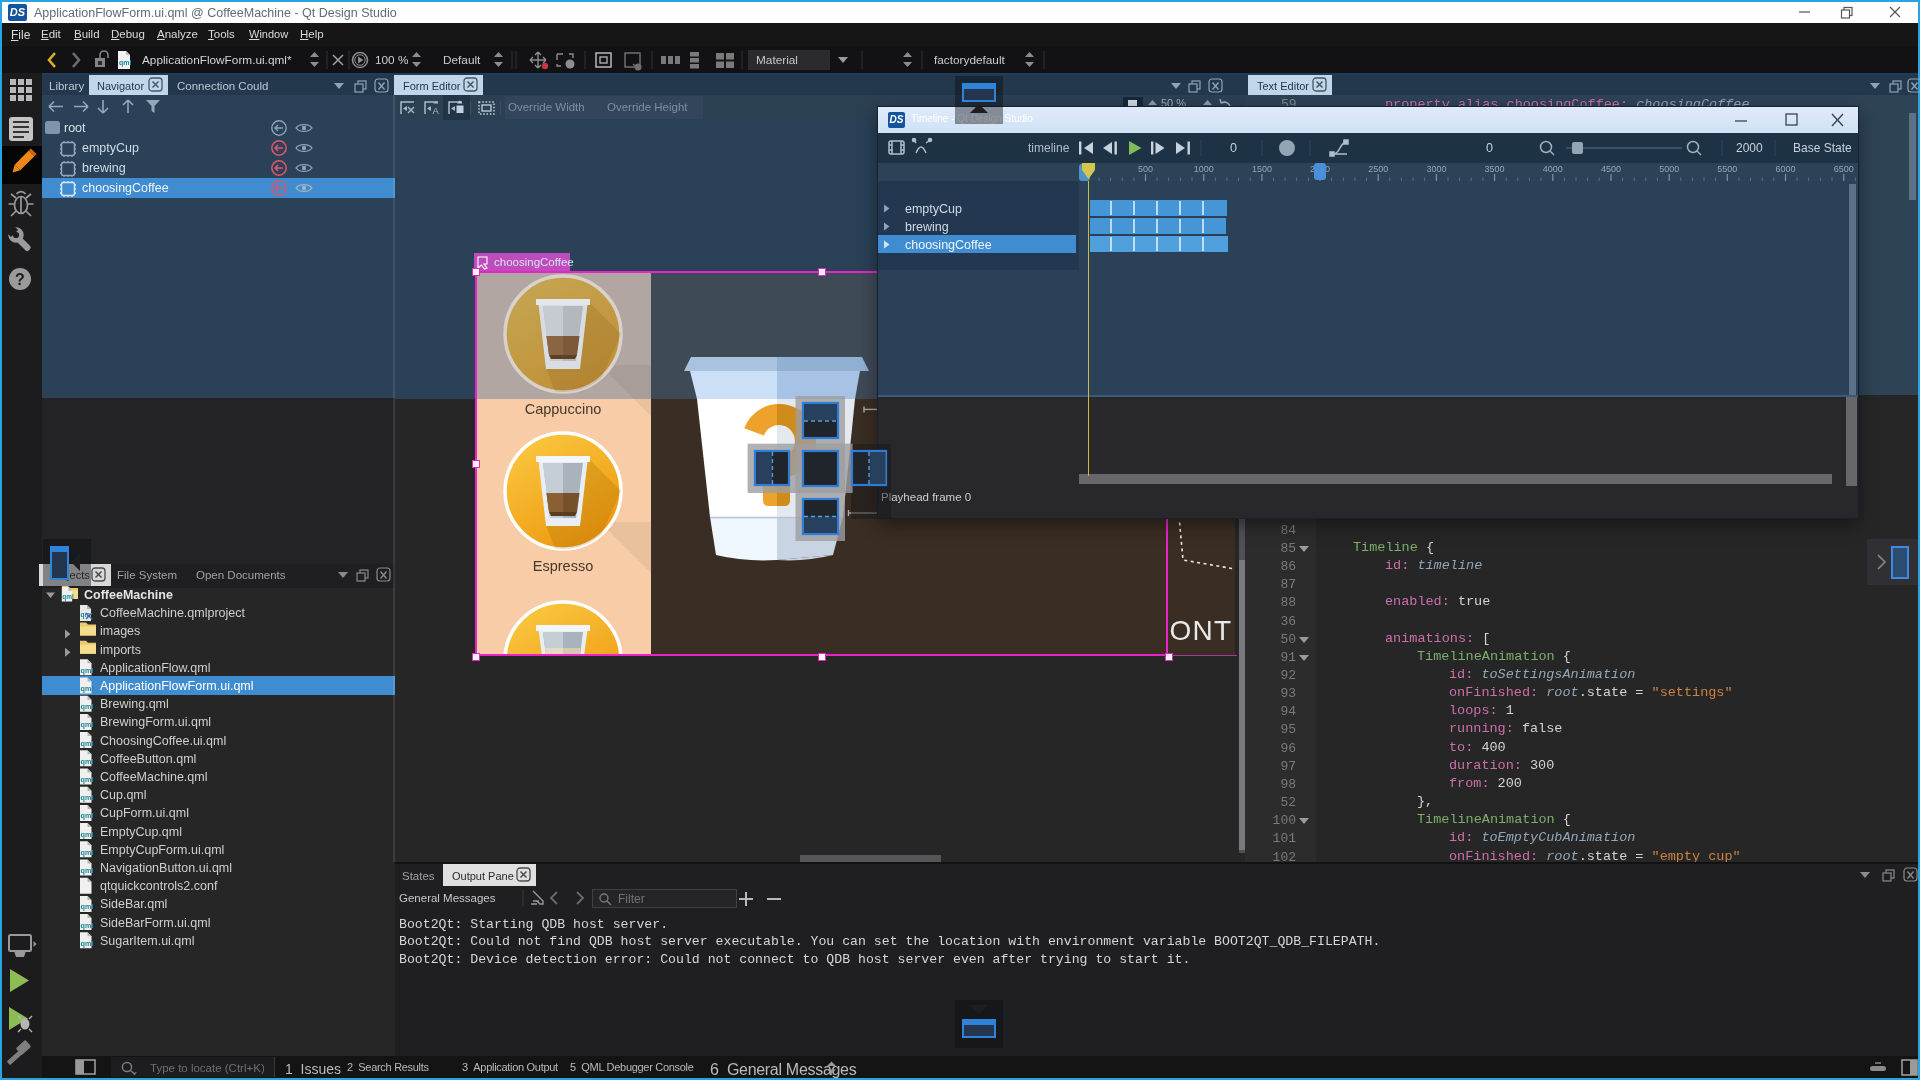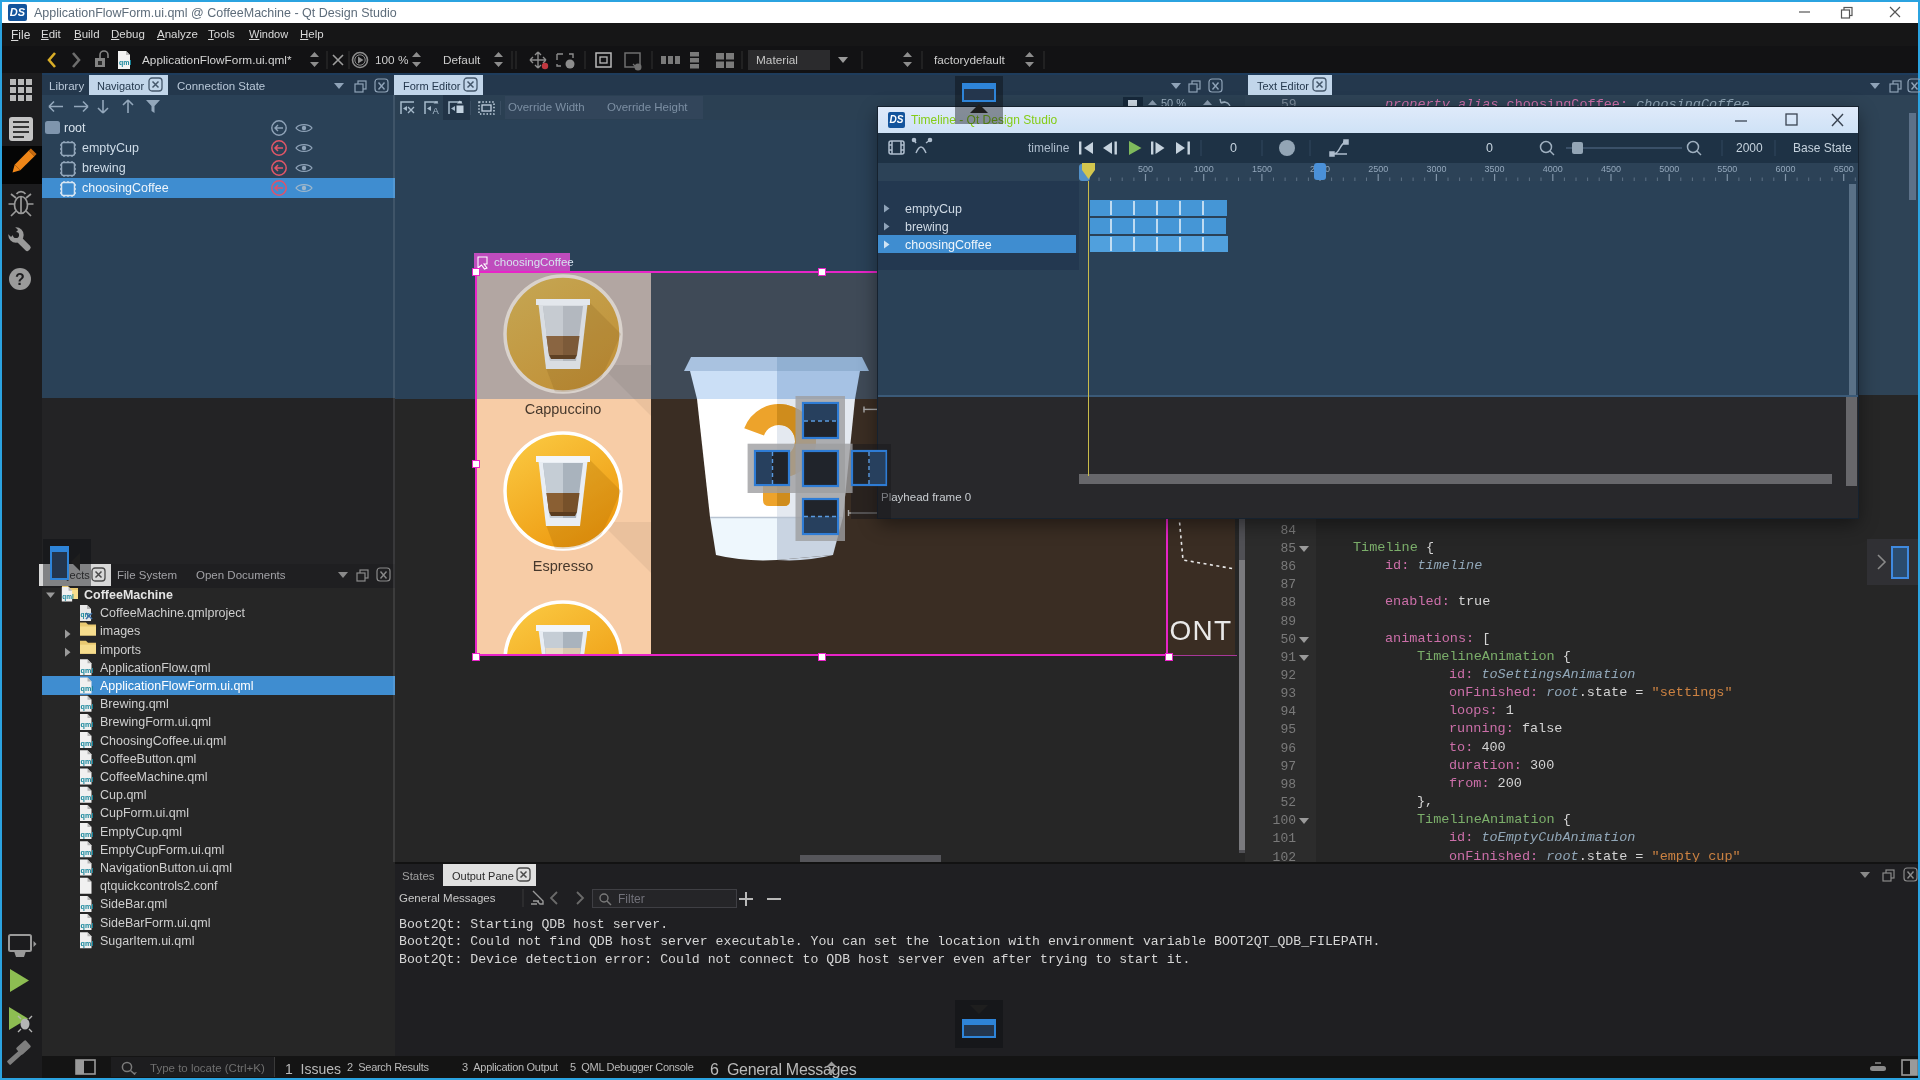--- a/index.html
+++ b/index.html
@@ -165,21 +165,21 @@
 </svg>
 
 <div class="a" style="left:42px;top:75px;width:353px;height:20px;background:#24384d"></div>
 <div class="tx" style="left:49px;top:80px;font-size:11.5px;color:#b9c8d8">Library</div>
 <div class="a" style="left:89px;top:75px;width:79px;height:20px;background:#c2d6ea"></div>
 <div class="tx" style="left:97px;top:80px;font-size:11px;color:#24384d">Navigator</div>
 <svg class="a" style="left:148px;top:77px" width="18" height="16">
     <rect x="1" y="1" width="13" height="13" rx="3" fill="none" stroke="#44576b" stroke-width="1.3"></rect>
     <path d="M4.5 4.5 L10.5 10.5 M10.5 4.5 L4.5 10.5" stroke="#44576b" stroke-width="1.5"></path>
   </svg>
-<div class="tx" style="left:177px;top:80px;font-size:11.5px;color:#b9c8d8">Connection State</div>
+<div class="tx" style="left:177px;top:80px;font-size:11.5px;color:#b9c8d8">Connection Could</div>
 <svg class="a" style="left:330px;top:75px" width="65" height="20">
   <path d="M4 8 l5 6 5-6 z" fill="#8fa3b8"></path>
   <rect x="28" y="6" width="8" height="8" fill="none" stroke="#8fa3b8" stroke-width="1.2"></rect>
     <rect x="25" y="9" width="8" height="8" fill="#24384d" stroke="#8fa3b8" stroke-width="1.2"></rect>
   <rect x="45" y="4" width="13" height="13" rx="3" fill="none" stroke="#8fa3b8" stroke-width="1.2"></rect>
     <path d="M48.5 7.5 L54.5 14.5 M54.5 7.5 L48.5 14.5" stroke="#8fa3b8" stroke-width="1.4"></path>
 </svg>
 
 <div class="a" style="left:42px;top:95px;width:353px;height:303px;background:#2a4157"></div>
 <svg class="a" style="left:42px;top:95px" width="353" height="23" viewBox="0 0 353 23">
@@ -542,39 +542,39 @@
     <rect x="22" y="9" width="8" height="8" fill="#24384d" stroke="#8fa3b8" stroke-width="1.2"></rect>
   <rect x="40" y="4" width="13" height="13" rx="3" fill="none" stroke="#8fa3b8" stroke-width="1.2"></rect>
     <path d="M43.5 7.5 L49.5 14.5 M49.5 7.5 L43.5 14.5" stroke="#8fa3b8" stroke-width="1.4"></path>
 </svg>
 
 <div class="a" style="left:1245px;top:95px;width:673px;height:767px;background:#262626"></div>
 <div class="a" style="left:1245px;top:95px;width:71px;height:767px;background:#2c2c2c"></div>
 
 <div class="a" style="left:1245px;top:95px;width:673px;height:18px;background:#2e4356"></div>
 <div class="tx" style="left:1281px;top:97px;font-size:13px;color:#7a8a99;font-family:'Liberation Mono',monospace">59</div>
-<div class="tx" style="left:1385px;top:96.5px;font-size:13.5px;font-family:'Liberation Mono',monospace"><span style="color:#cc6fa9;font-style:italic">property alias </span><span style="color:#cc6fa9">choosingCoffee: </span><span style="color:#91a7b8;font-style:italic">choosingCoffee</span></div>
+<div class="tx" style="left:1385px;top:96.5px;font-size:13.5px;font-family:'Liberation Mono',monospace"><span style="color:#cc6fa9;">property alias </span><span style="color:#cc6fa9">choosingCoffee: </span><span style="color:#91a7b8;font-style:italic">choosingCoffee</span></div>
 
 <div class="a" style="left:1858px;top:113px;width:60px;height:282px;background:#2e4356"></div>
 <div class="a" style="left:1909px;top:113px;width:7px;height:87px;background:#5d7188"></div>
 
 <div class="a" id="CODE" style="left:0;top:0;font-family:'Liberation Mono',monospace;font-size:13.5px;color:#d4d4d4">
 <style>
 .gn{position:absolute;left:1245px;width:51px;text-align:right;font-size:13px;color:#7a7a7a;font-family:'Liberation Mono',monospace}
 .cl{position:absolute;white-space:pre}
 .ty{color:#7bae6a}.pr{color:#cc6fa9}.it{color:#91a7b8;font-style:italic}.st{color:#cc8242}
 .fd{position:absolute;left:1299px;width:0;height:0;border-left:5px solid transparent;border-right:5px solid transparent;border-top:6px solid #9a9a9a}
 </style>
 <div class="gn" style="top:523px">84</div>
 <div class="gn" style="top:541px">85</div>
     <div class="fd" style="top:546px"></div>
 <div class="gn" style="top:559px">86</div>
 <div class="gn" style="top:577px">87</div>
 <div class="gn" style="top:595px">88</div>
-<div class="gn" style="top:614px">89</div>
+<div class="gn" style="top:614px">36</div>
 <div class="gn" style="top:632px">50</div>
     <div class="fd" style="top:637px"></div>
 <div class="gn" style="top:650px">91</div>
     <div class="fd" style="top:655px"></div>
 <div class="gn" style="top:668px">92</div>
 <div class="gn" style="top:686px">93</div>
 <div class="gn" style="top:704px">94</div>
 <div class="gn" style="top:722px">95</div>
 <div class="gn" style="top:741px">96</div>
 <div class="gn" style="top:759px">97</div>
@@ -674,21 +674,21 @@
   <rect x="2" y="8" width="16" height="5" rx="2.5" fill="#8a8a8a"></rect>
     <path d="M7 5 h6" stroke="#8a8a8a" stroke-width="1.5"></path>
   <rect x="34" y="2" width="15" height="15" fill="none" stroke="#9a9a9a" stroke-width="1.6"></rect>
     <rect x="42" y="2" width="7" height="15" fill="#9a9a9a"></rect>
 </svg>
 
 <div class="a" style="left:878px;top:107px;width:980px;height:411px;box-shadow:0 6px 18px rgba(0,0,0,0.45);outline:1px solid #16222f">
 
   <div class="a" style="left:0;top:0;width:980px;height:26px;background:linear-gradient(#dfeafa,#cfe2f6)"></div>
   <div class="a" style="left:10px;top:5px;width:17px;height:16px;background:#13549c;border-radius:2px;color:#fff;font-weight:bold;font-size:10px;line-height:16px;text-align:center;font-style:italic">DS</div>
-  <div class="tx" style="left:33px;top:6px;font-size:12px;color:#84cc16">Timeline - Qt Design Studio</div>
+  <div class="tx" style="left:33px;top:6px;font-size:10px;color:#ffffff">Timeline - Qt Design Studio</div>
   <svg class="a" style="left:850px;top:0" width="130" height="26">
     <line x1="7" y1="14" x2="19" y2="14" stroke="#3a4452" stroke-width="1.3"></line>
     <rect x="58" y="7" width="11" height="11" fill="none" stroke="#3a4452" stroke-width="1.3"></rect>
     <path d="M104 7 L115 19 M115 7 L104 19" stroke="#3a4452" stroke-width="1.4"></path>
   </svg>
 
   <div class="a" style="left:0;top:26px;width:980px;height:30px;background:#1e3245"></div>
   <svg class="a" style="left:0;top:26px" width="980" height="30" viewBox="0 0 980 30" font-family="Liberation Sans">
     <g stroke="#aebdcd" stroke-width="1.5" fill="none">
       <rect x="11" y="8" width="15" height="13" rx="2"></rect>

